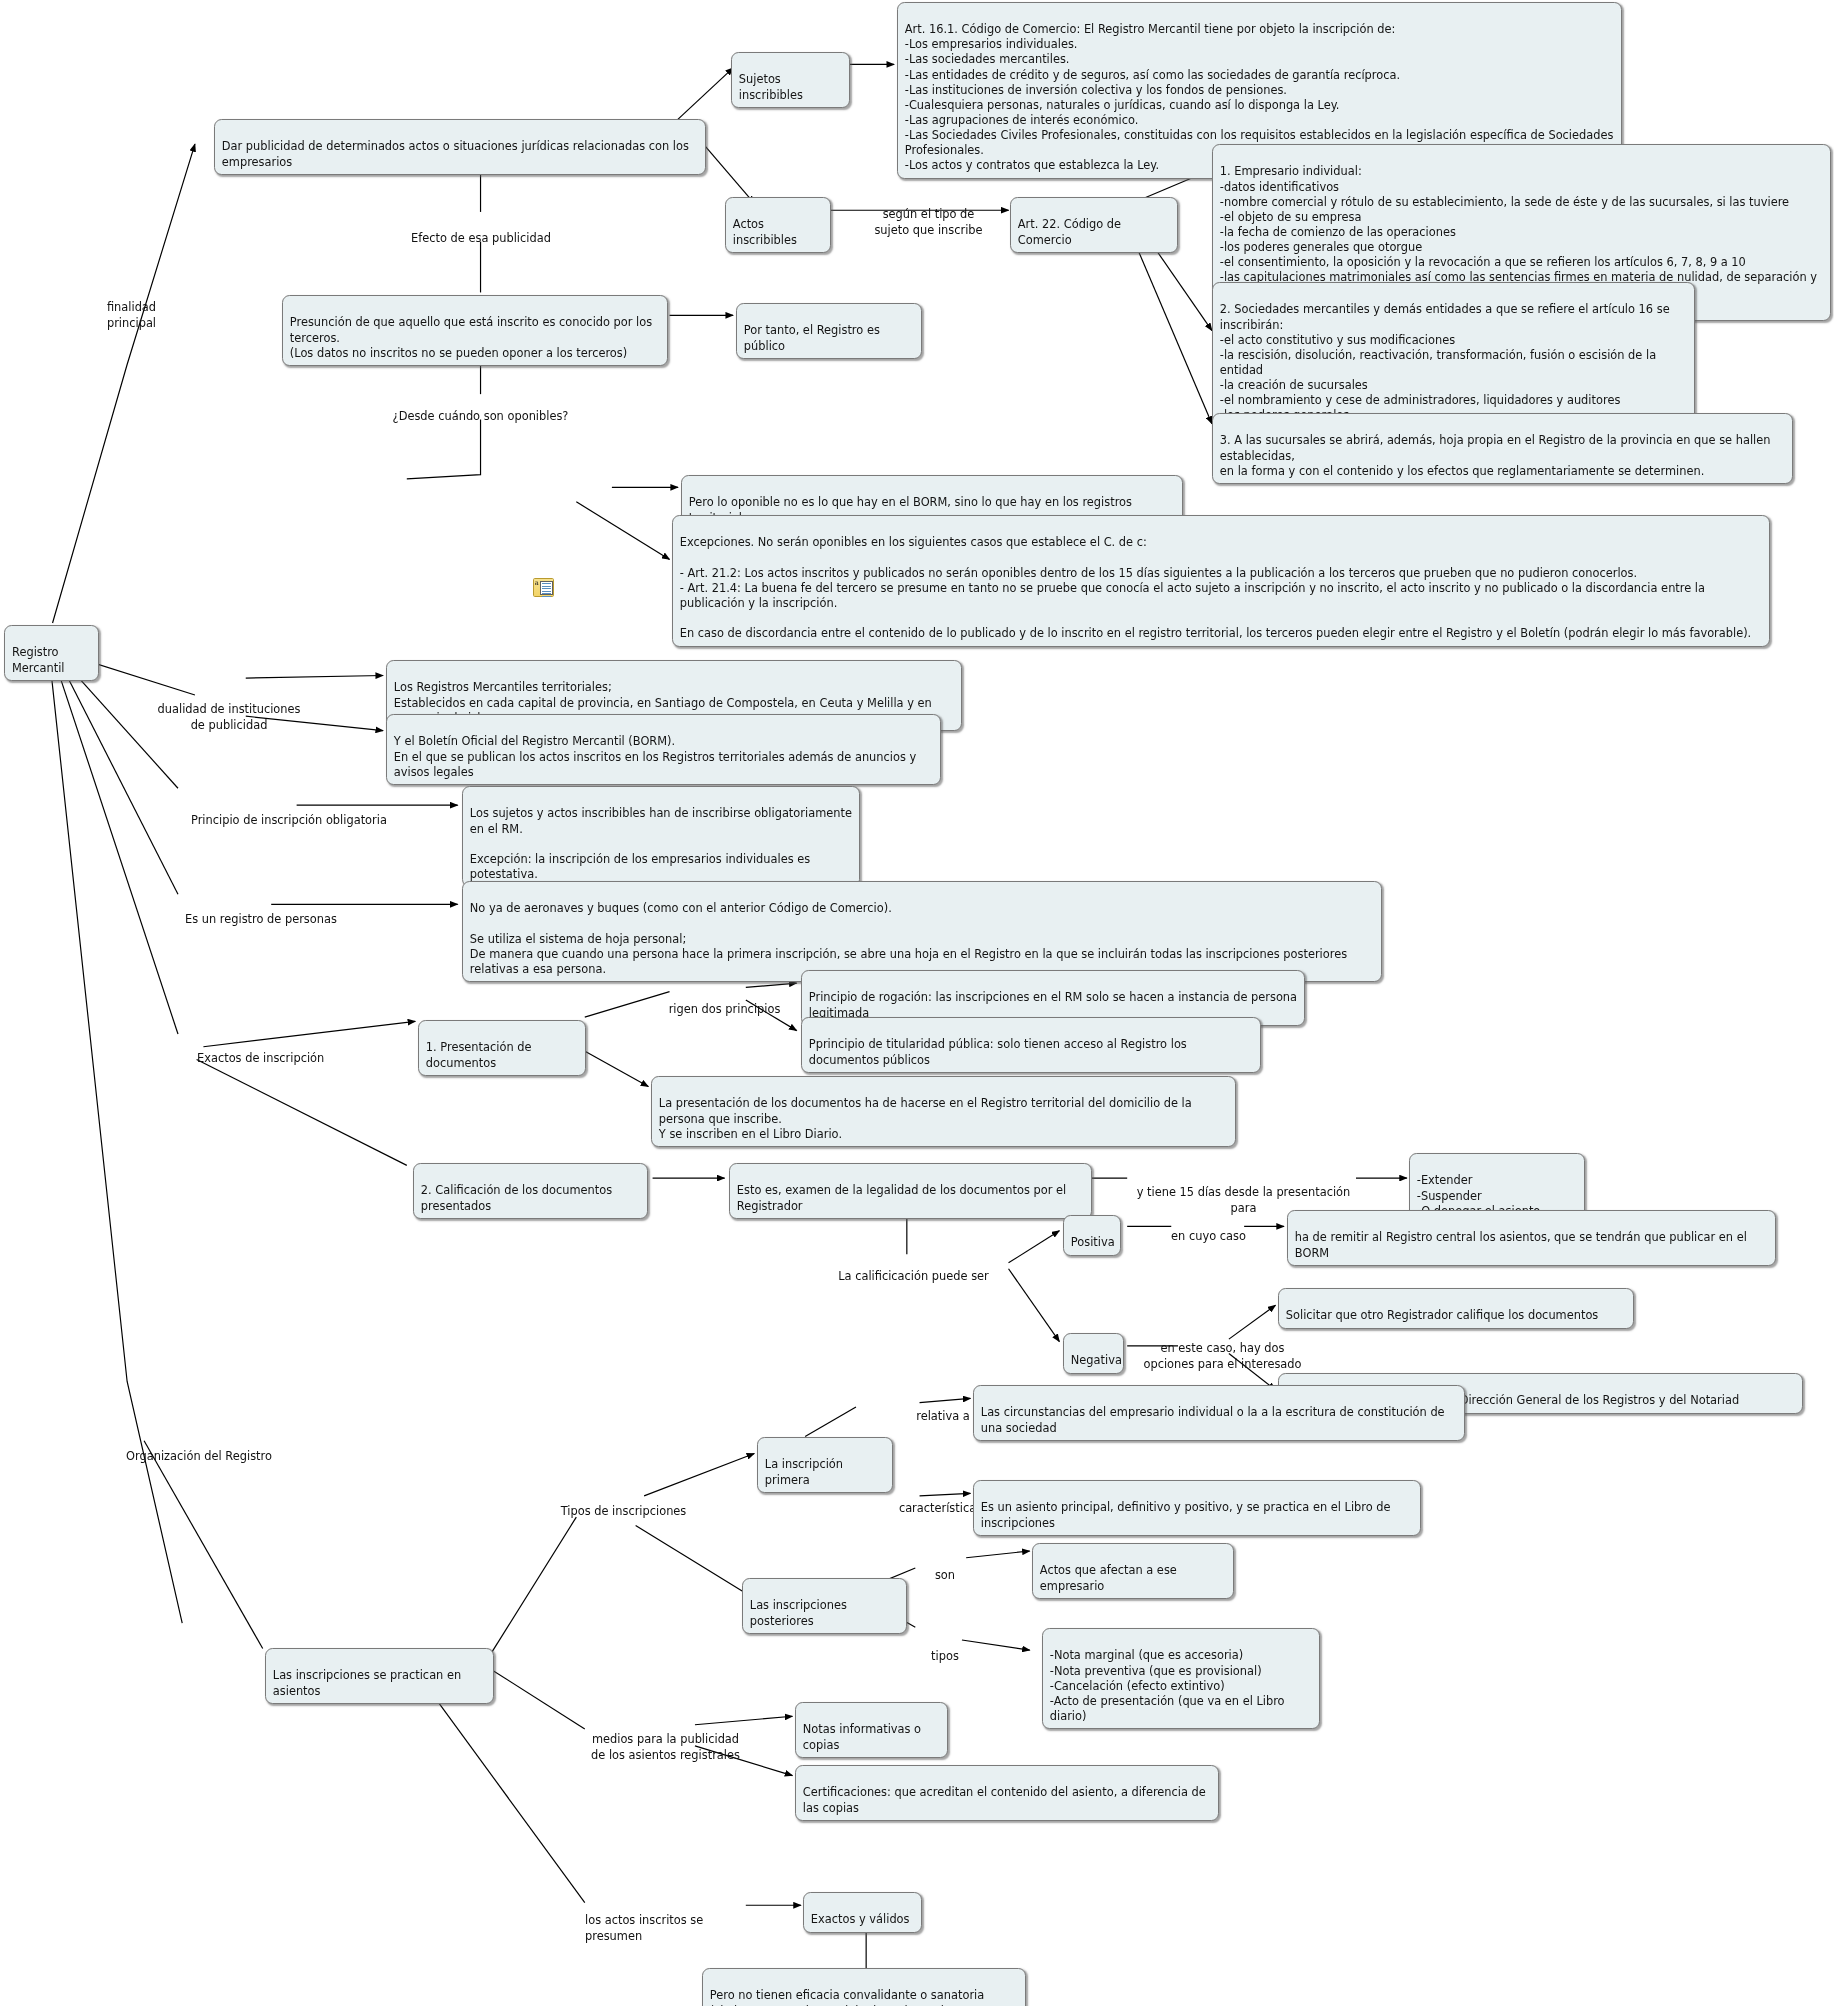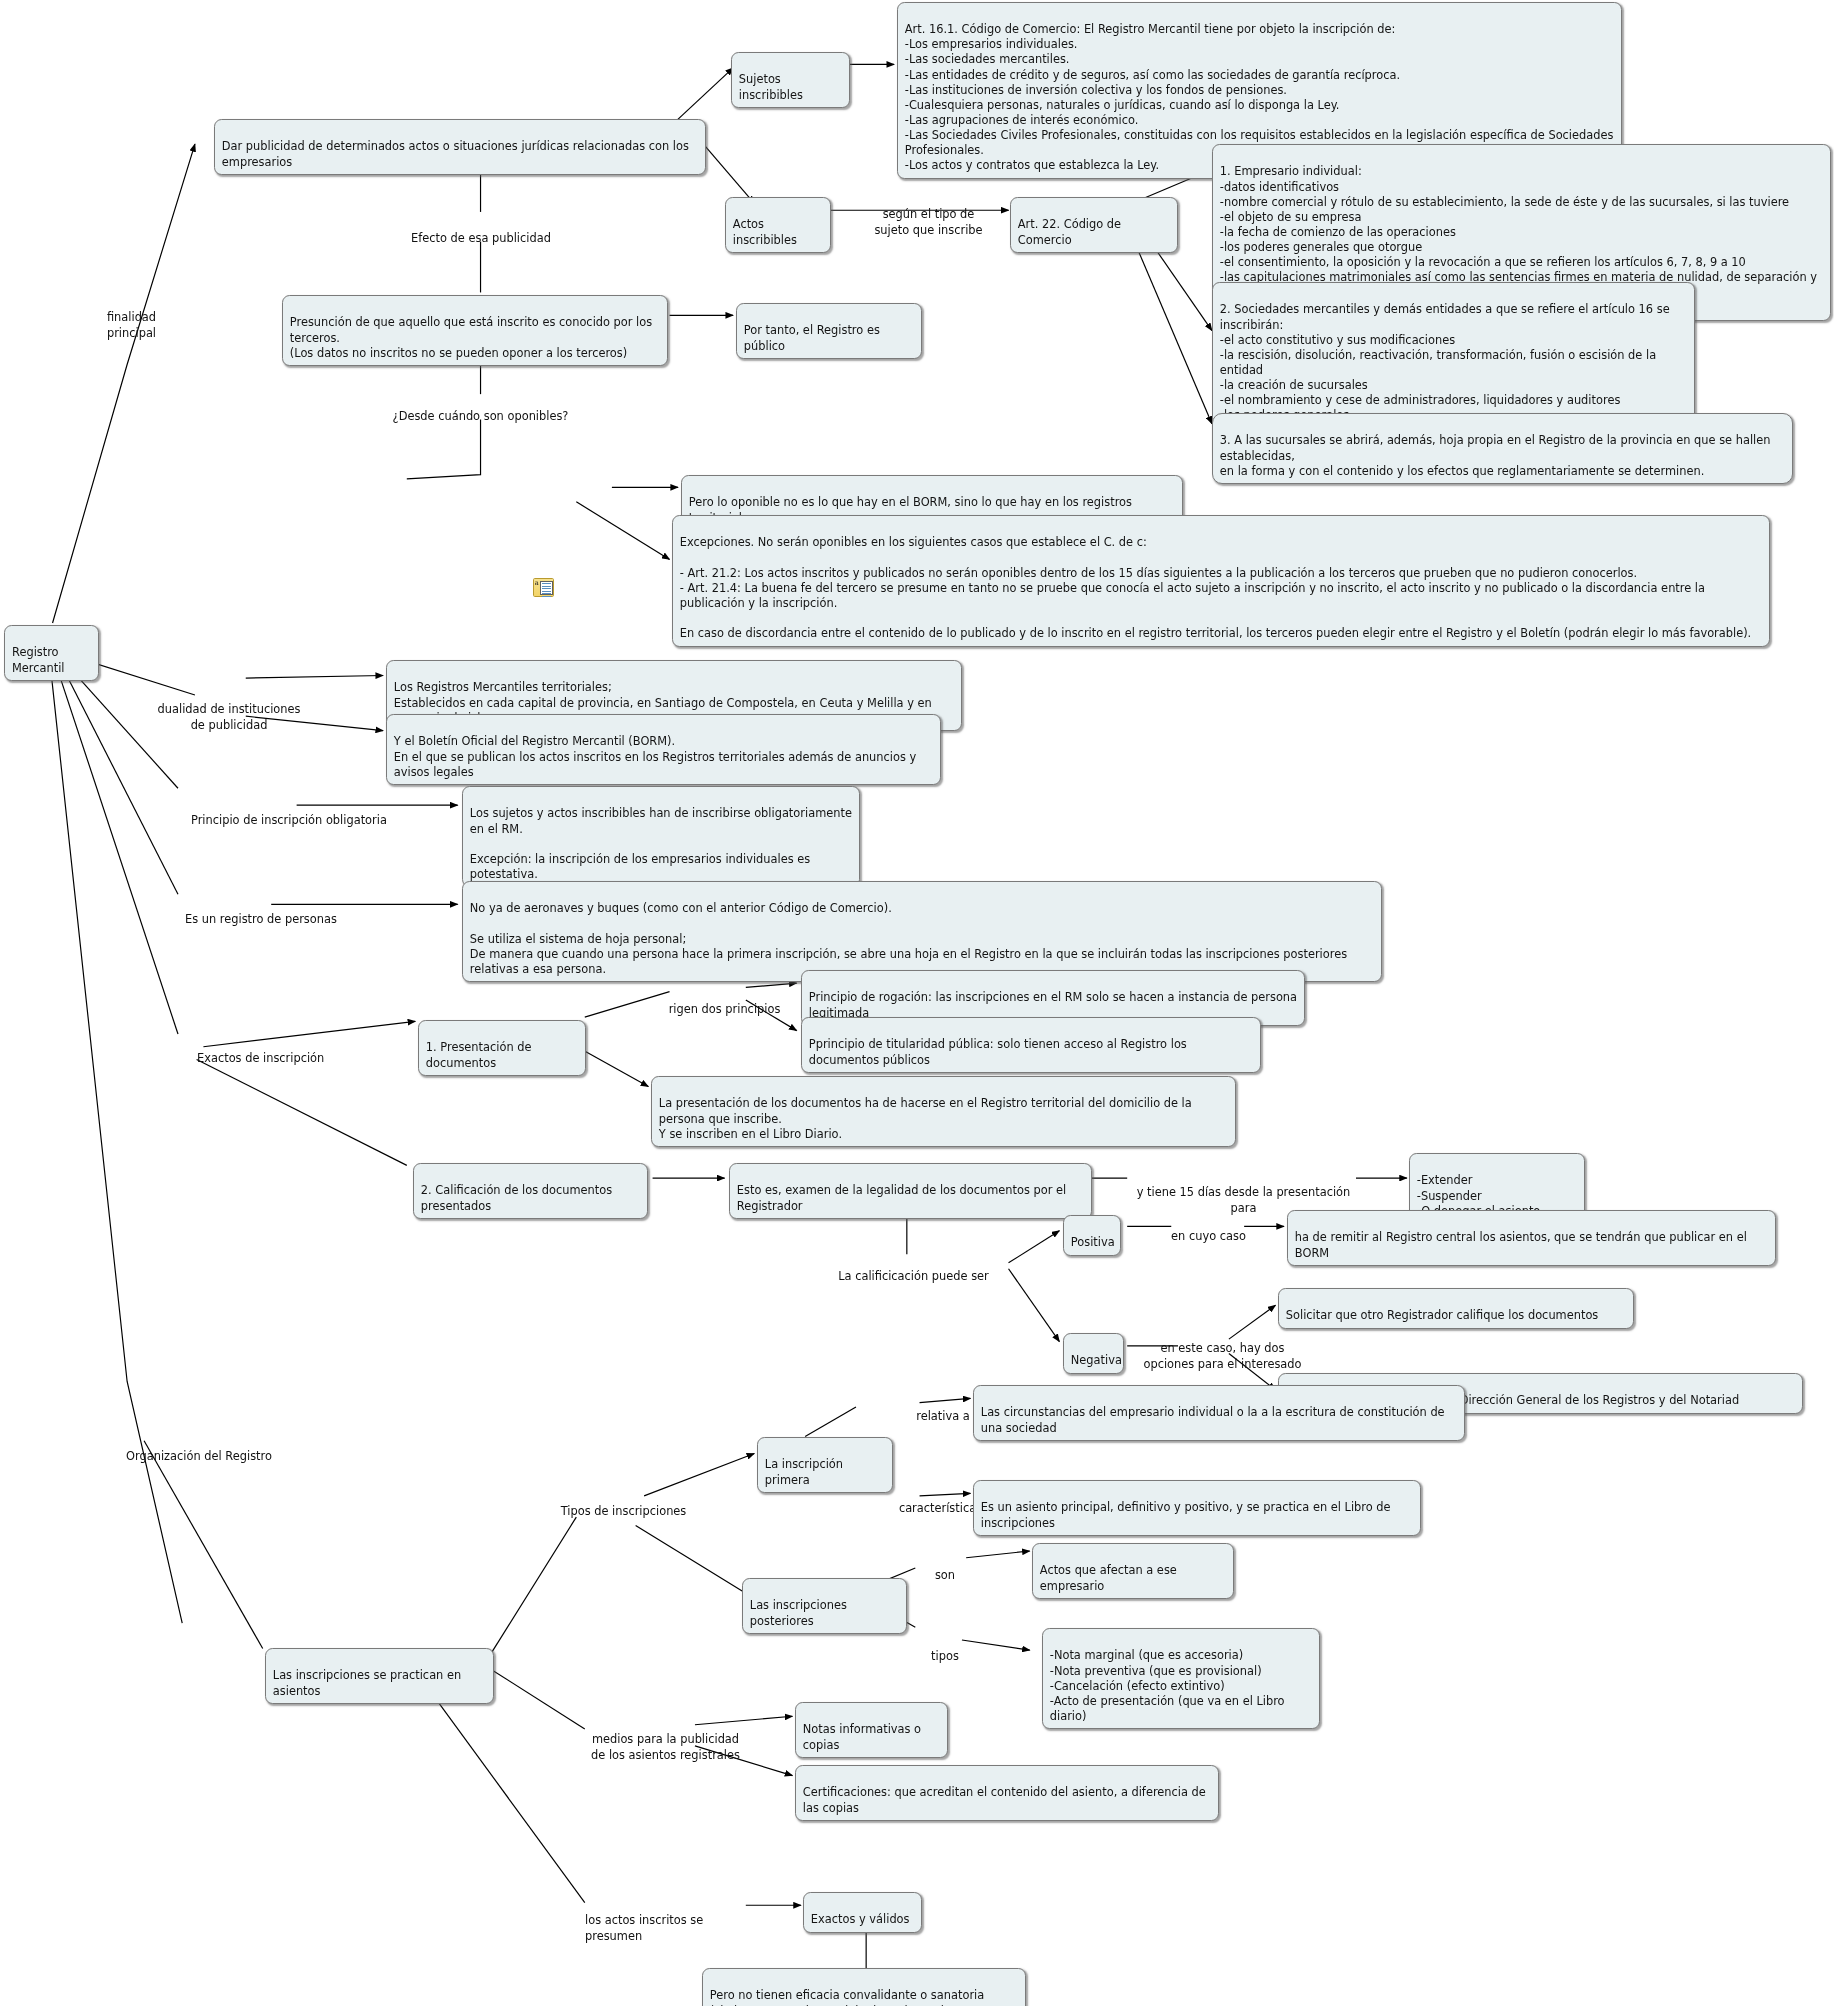--- a/index.html
+++ b/index.html
@@ -183,21 +183,21 @@
       <path d="M 880,2248 L 945,2248" marker-end="url(#arrow)"></path>
 
       <path d="M 1022,2265 L 1022,2325"></path>
     </g>
   </svg>
 
   <div class="node" style="left:4.2px; top:625px; width:95px;">
     <span>Registro Mercantil</span>
   </div>
 
-  <div class="label" style="left:85px; top:295px; width:93px;">
+  <div class="label" style="left:85px; top:285px; width:93px;">
     <span>finalidad
 principal</span>
   </div>
 
   <div class="node" style="left:214px; top:119px; width:492px;">
     <span>Dar publicidad de determinados actos o situaciones jurídicas relacionadas con los empresarios</span>
   </div>
 
   <div class="node" style="left:731px; top:52px; width:119px;">
     <span>Sujetos inscribibles</span>
@@ -244,21 +244,21 @@
     <span>2. Sociedades mercantiles y demás entidades a que se refiere el artículo 16 se inscribirán:
 -el acto constitutivo y sus modificaciones
 -la rescisión, disolución, reactivación, transformación, fusión o escisión de la entidad
 -la creación de sucursales
 -el nombramiento y cese de administradores, liquidadores y auditores
 -los poderes generales
 -la emisión de obligaciones u otros valores negociables de conformidad con la ley
 -y cualesquiera otras circunstancias que determinen las leyes o el Reglamento.</span>
   </div>
 
-  <div class="node" style="left:1212px; top:413px; width:581px;border-radius:10px;">
+  <div class="node" style="left:1212px; top:413px; width:581px;">
     <span>3. A las sucursales se abrirá, además, hoja propia en el Registro de la provincia en que se hallen establecidas,
 en la forma y con el contenido y los efectos que reglamentariamente se determinen.</span>
   </div>
 
   <div class="label" style="left:392px; top:216px; width:178px;">
     <span>Efecto de esa publicidad</span>
   </div>
 
   <div class="node" style="left:282px; top:295px; width:386px;">
     <span>Presunción de que aquello que está inscrito es conocido por los terceros.

